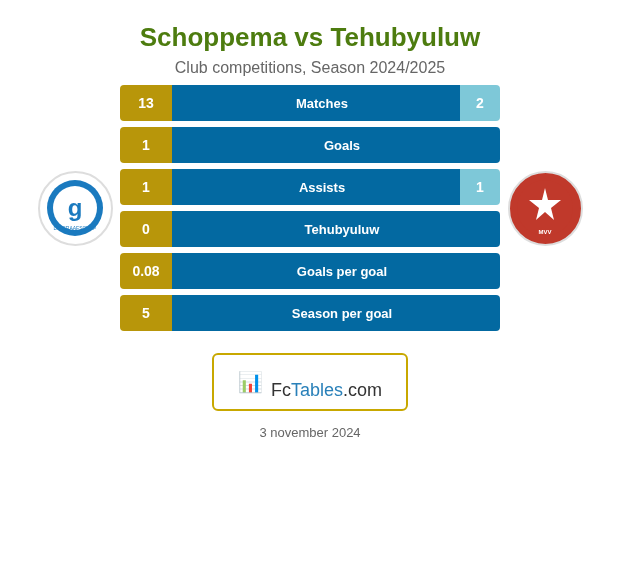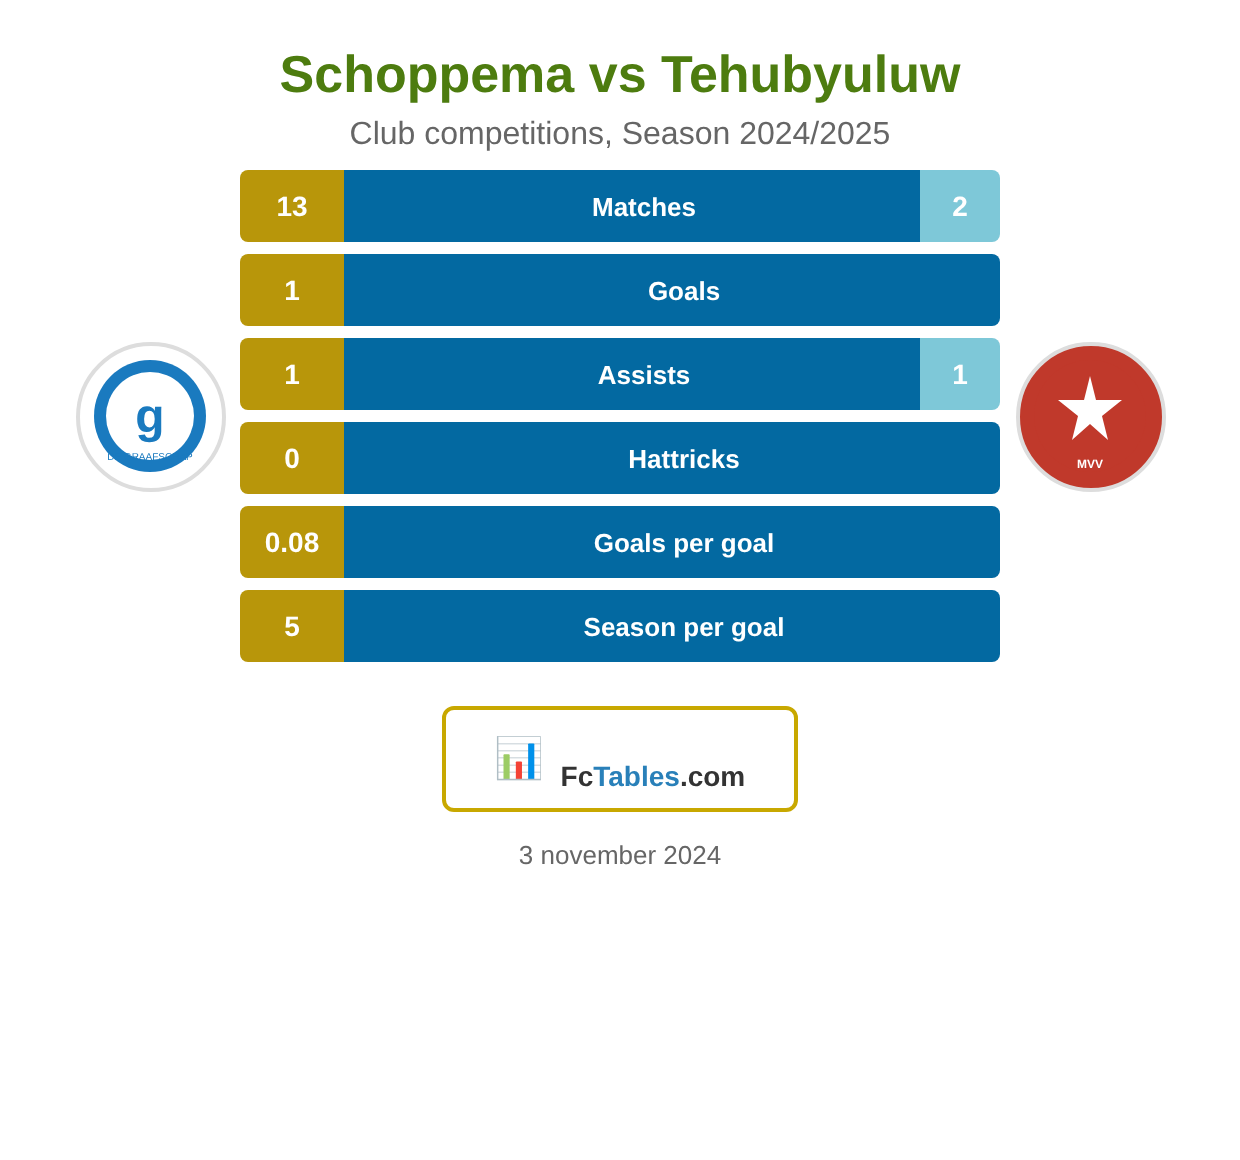--- a/index.html
+++ b/index.html
@@ -146,22 +146,22 @@
       background: #fff;
       border: 2px solid #c8a800;
       border-radius: 6px;
       padding: 8px 24px;
       display: flex;
       align-items: center;
       gap: 8px;
     }
 
     .footer-logo-text {
-      font-size: 14px;
-      font-weight: bold;
+      font-size: 18px;
+      font-weight: normal;
       color: #333;
       margin-top: 17px;
     }
 
     .footer-logo-text span {
       color: #2980b9;
     }
 
     .footer-date {
       font-size: 13px;
@@ -212,21 +212,21 @@
       </div>
 
       <div class="stat-row">
         <div class="stat-left-val">1</div>
         <div class="stat-middle">Assists</div>
         <div class="stat-right-val">1</div>
       </div>
 
       <div class="stat-row">
         <div class="stat-left-val">0</div>
-        <div class="stat-middle">Hattricks</div>
+        <div class="stat-middle">Tehubyuluw</div>
       </div>
 
       <div class="stat-row">
         <div class="stat-left-val">0.08</div>
         <div class="stat-middle">Goals per goal</div>
       </div>
 
       <div class="stat-row">
         <div class="stat-left-val">5</div>
         <div class="stat-middle">Season per goal</div>

